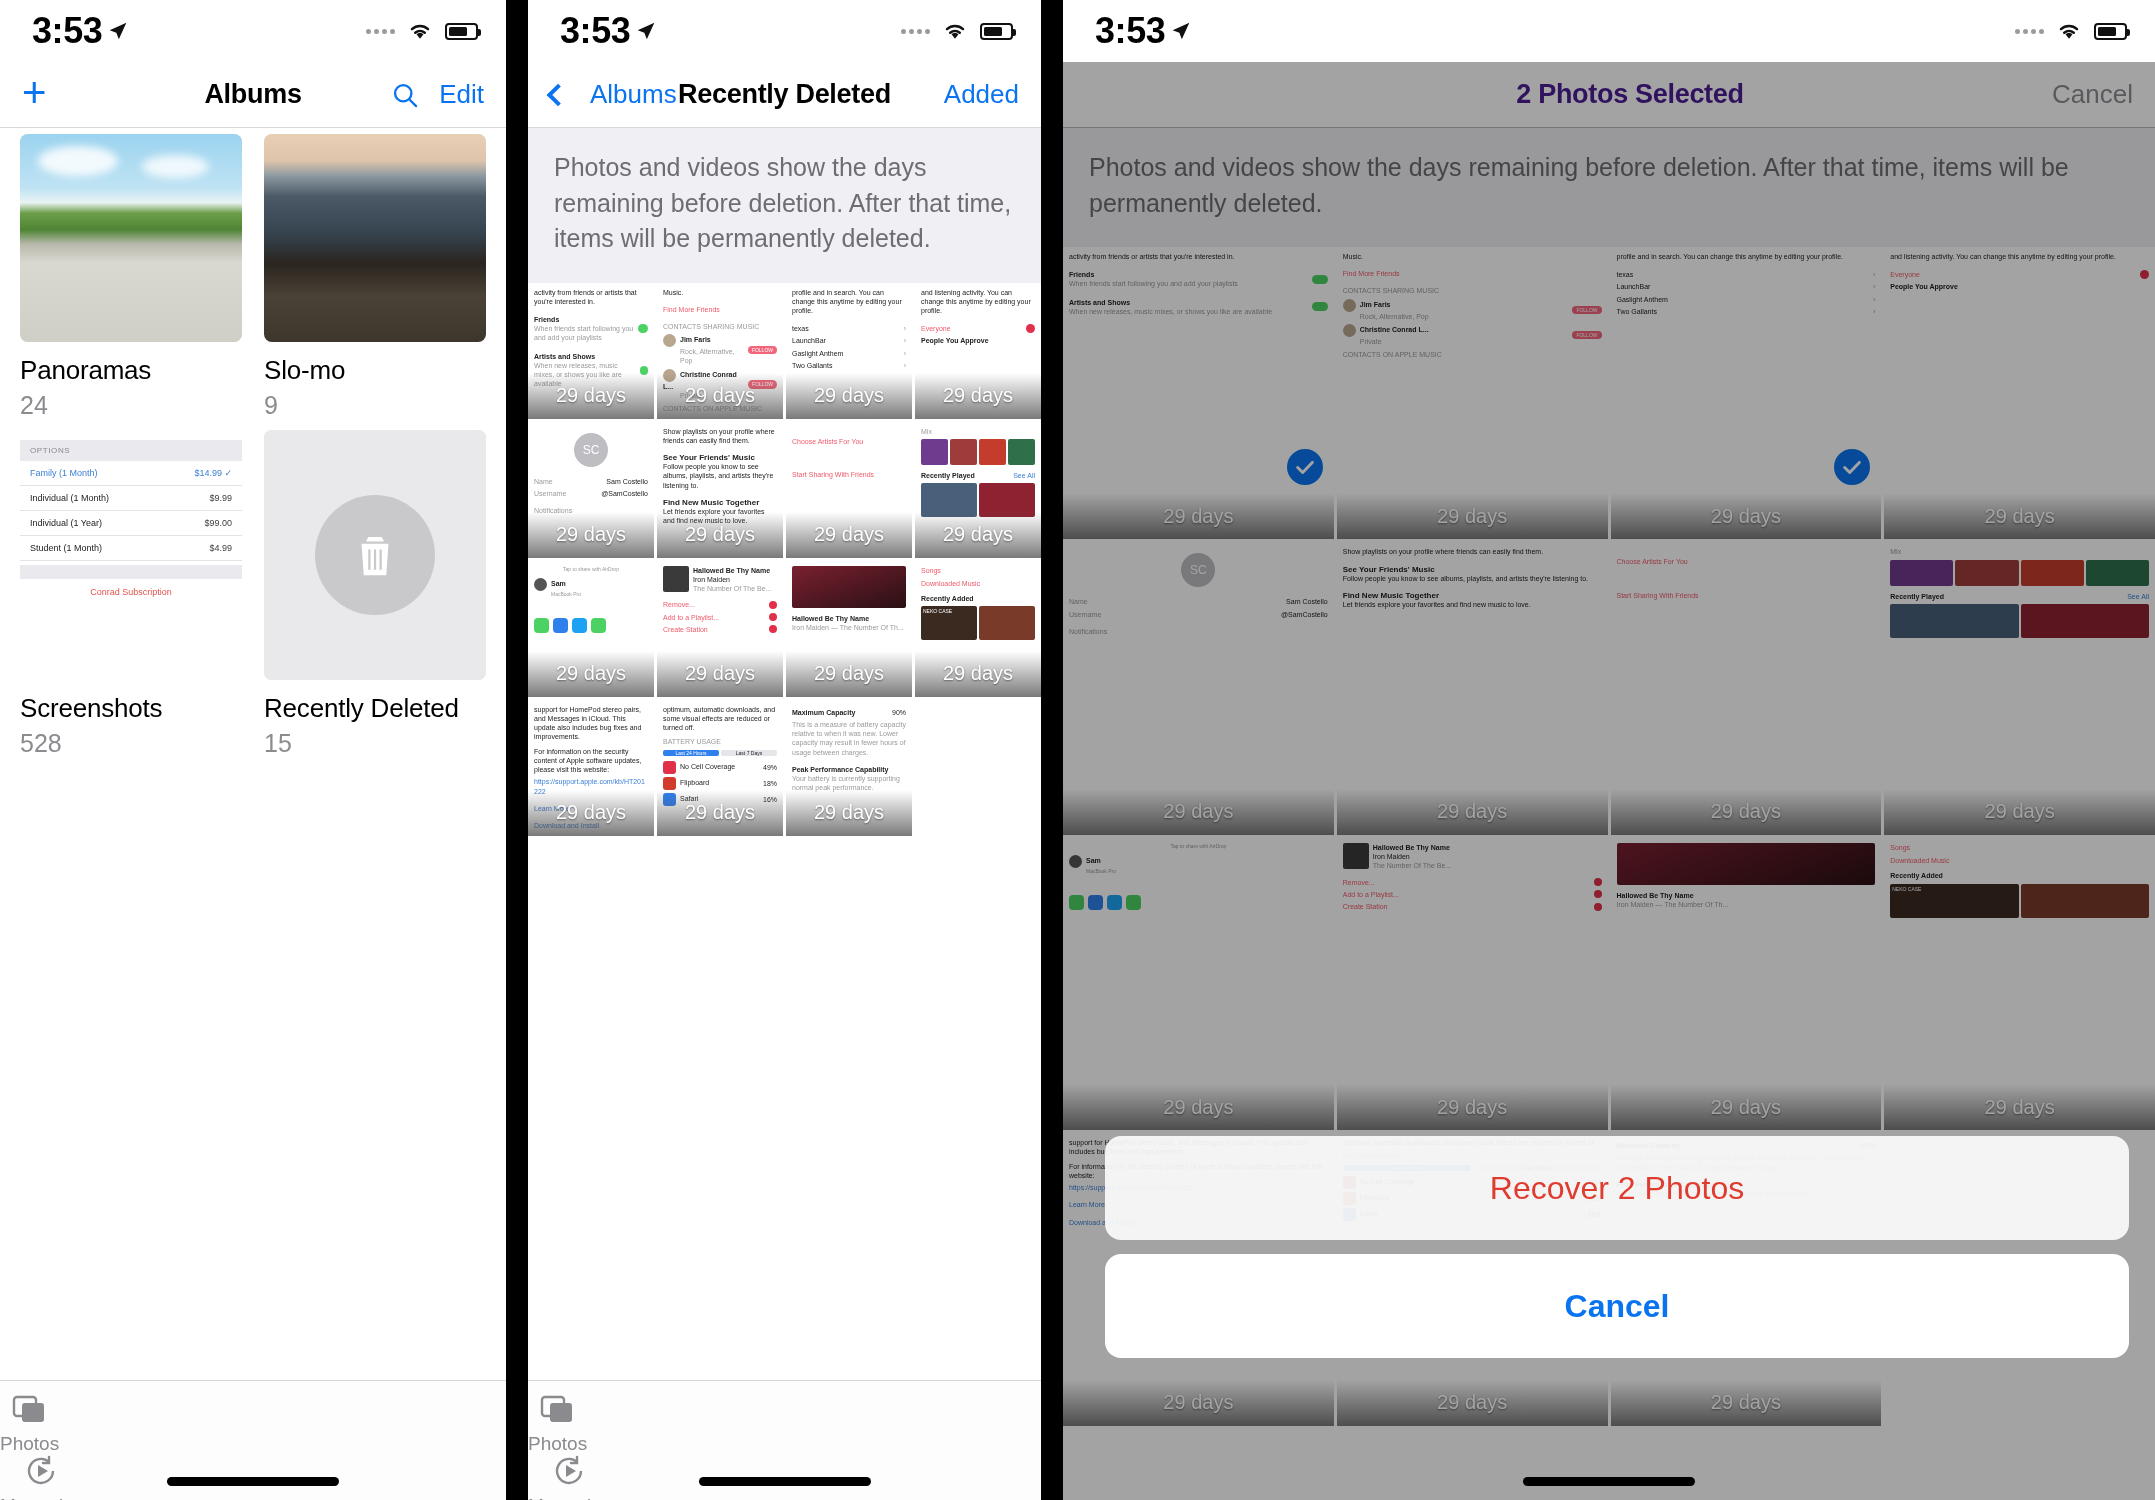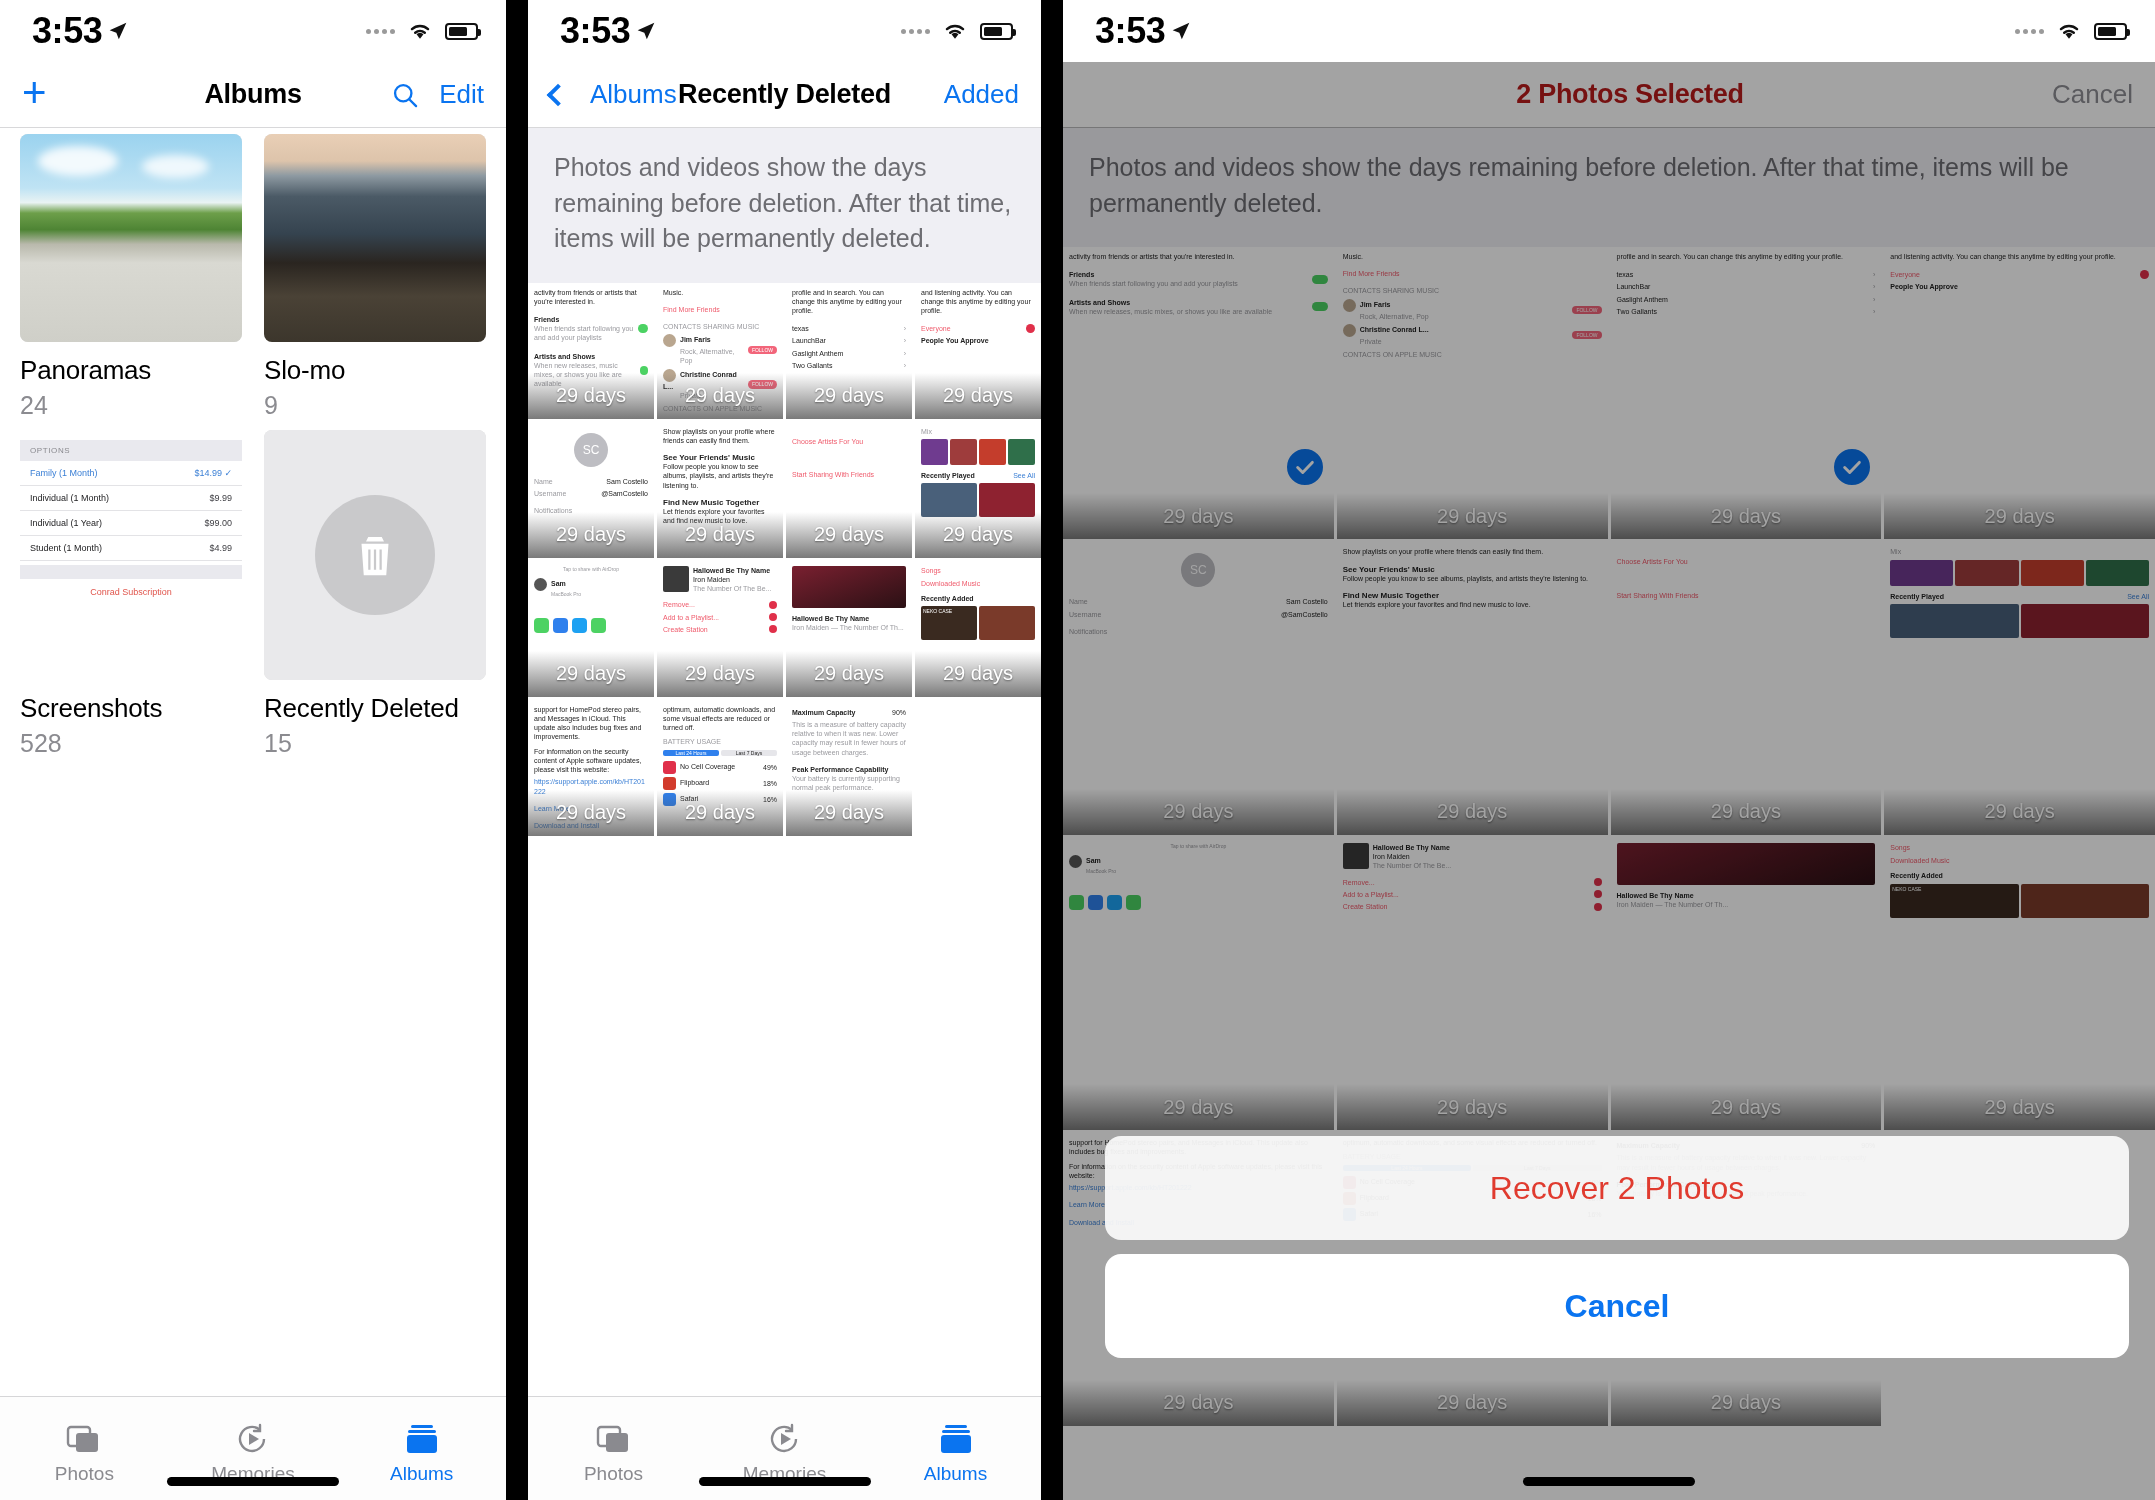--- a/index.html
+++ b/index.html
@@ -83,23 +83,23 @@
   .shot-row.sel .pr { color:#3a7fd5; }
   .shot-gapbar { height:14px; background:#e9e9ee; margin-top:4px;}
   .shot-cancel { text-align:center; font-size:9px; color:#e0554c; padding:8px 0; }
   
   .art-trash { position:absolute; inset:0; background:#e9e9eb; display:flex; align-items:center; justify-content:center;}
   .trash-circle { width:120px; height:120px; border-radius:50%; background:#c9c9cb; display:flex; align-items:center; justify-content:center;}
   .trash-circle svg { width:54px; height:54px; }
   .album-wide .album-thumb { height: 250px; }
 
   
-  .tabbar { position:absolute; left:0; right:0; bottom:0; height:104px;
+  .tabbar { position:absolute; left:0; right:0; bottom:0; height:120px;
             border-top:1px solid #d6d6d8; background:#fdfdfd;
-            display:flex; align-items:flex-start; padding-top:26px; }
+            display:flex; align-items:flex-start; padding-top:12px;flex-direction:column; }
   .tab { flex:1; display:flex; flex-direction:column; align-items:center; gap:7px; }
   .tab svg { width:36px; height:33px; }
   .tab span { font-size:19px; color:#8a8a8f; }
   .tab.active span { color:#0a74f0; }
   .home-ind { position:absolute; left:50%; transform:translateX(-50%); bottom:14px;
               width:172px; height:9px; border-radius:5px; background:#000; }
 
   
   .rd-note { background:#efeff4; color:#6d6d72; font-size:25px; line-height:1.42;
              padding:22px 26px 26px 26px; }
@@ -121,21 +121,21 @@
   .mini .sw { width:16px; height:9px; border-radius:5px; background:#4cd263; }
   .mini .av { width:13px; height:13px; border-radius:50%; background:#b9a68f; display:inline-block; margin-right:4px; vertical-align:middle;}
   .mini .pill { background:#f2657a; color:#fff; border-radius:6px; font-size:5px; padding:1px 4px;}
   .mini .tile { height:26px; border-radius:2px; }
   .tiles4 { display:grid; grid-template-columns:repeat(4,1fr); gap:2px; margin-top:3px;}
   .mini .big { font-size:8px; font-weight:700; line-height:1.15;}
   .mini .lnk { color:#3a7fd5; }
 
   
   .dim { position:absolute; inset:0; background:rgba(0,0,0,.36); }
-  .nav-dim-title { font-size:27px; font-weight:700; color:#b91c1c;margin-left:42px; }
+  .nav-dim-title { font-size:27px; font-weight:700; color:#4c1d95;margin-left:42px; }
   .nav-dim-cancel { font-size:26px; color:#5a5a5e; }
   .sheet { position:absolute; left:26px; right:26px; bottom:128px; }
   .sheet-btn { border-radius:16px; height:104px; display:flex; align-items:center; justify-content:center;
                font-size:32px; margin-bottom:14px;margin-left:16px; }
   .sheet-recover { background:rgba(249,249,249,.94); color:#e03b2f; }
   .sheet-cancel { background:#fff; color:#0a74f0; font-weight:700; }
 </style>
 </head>
 <body>
 

